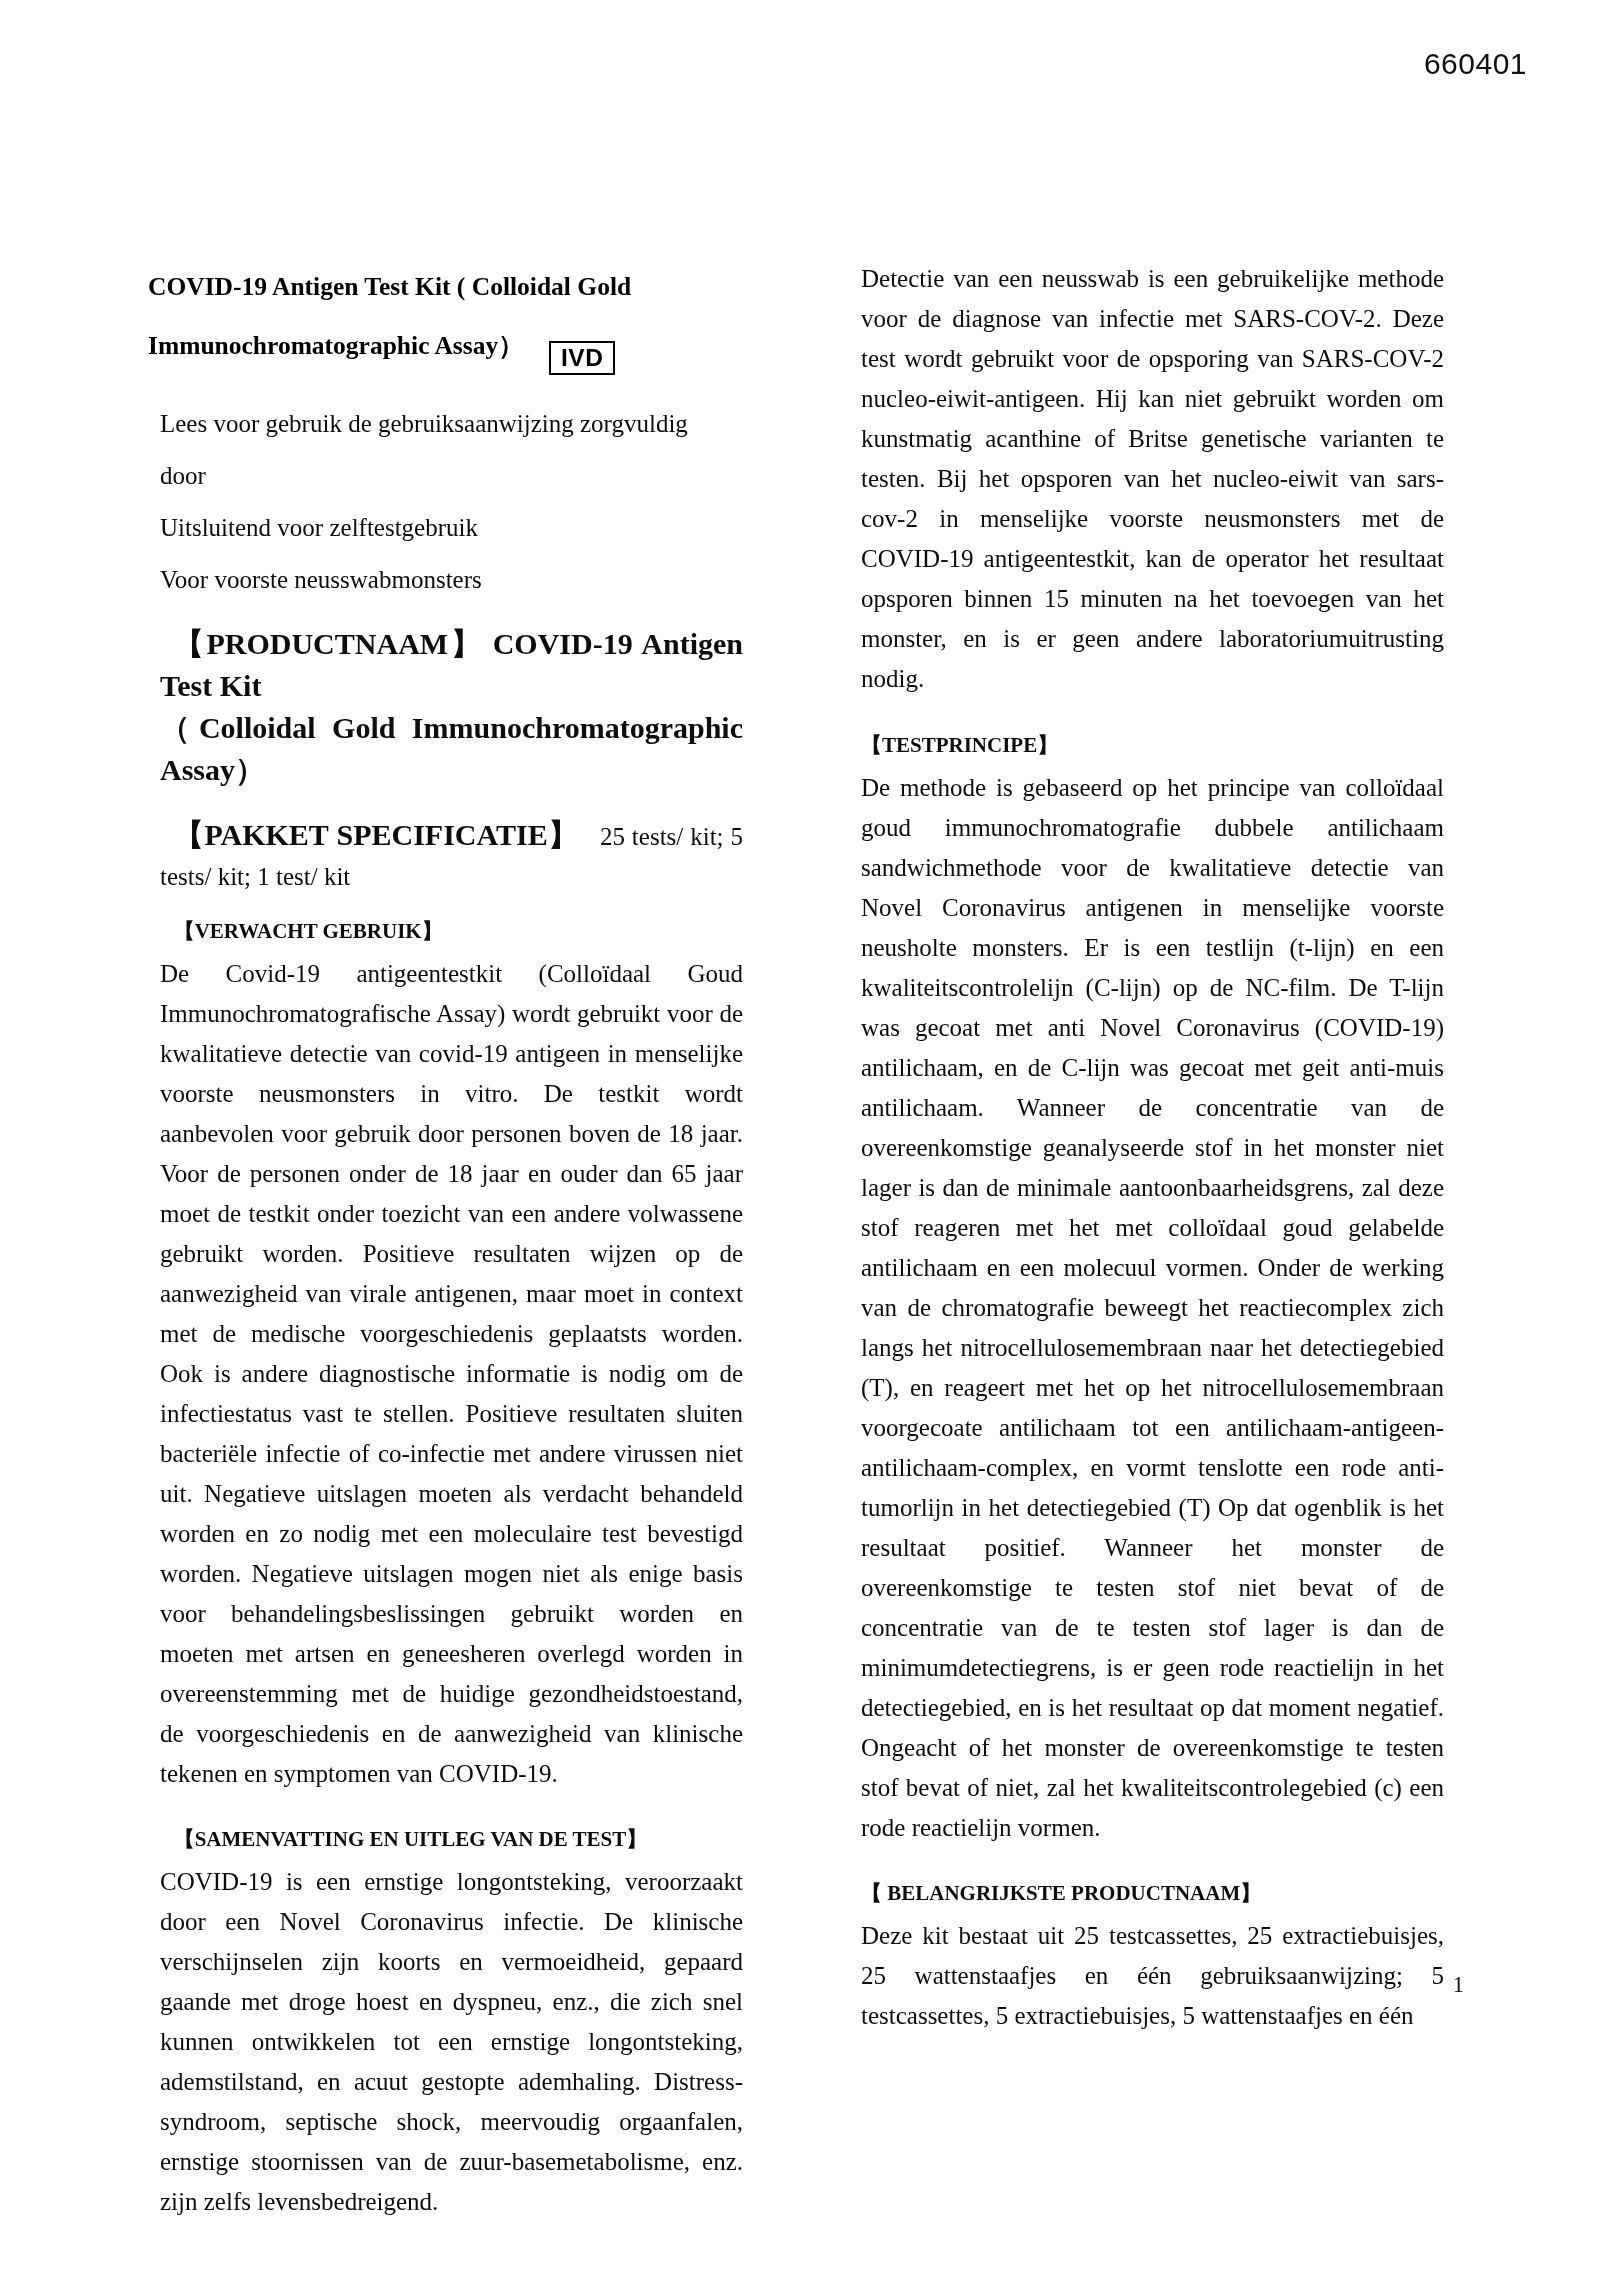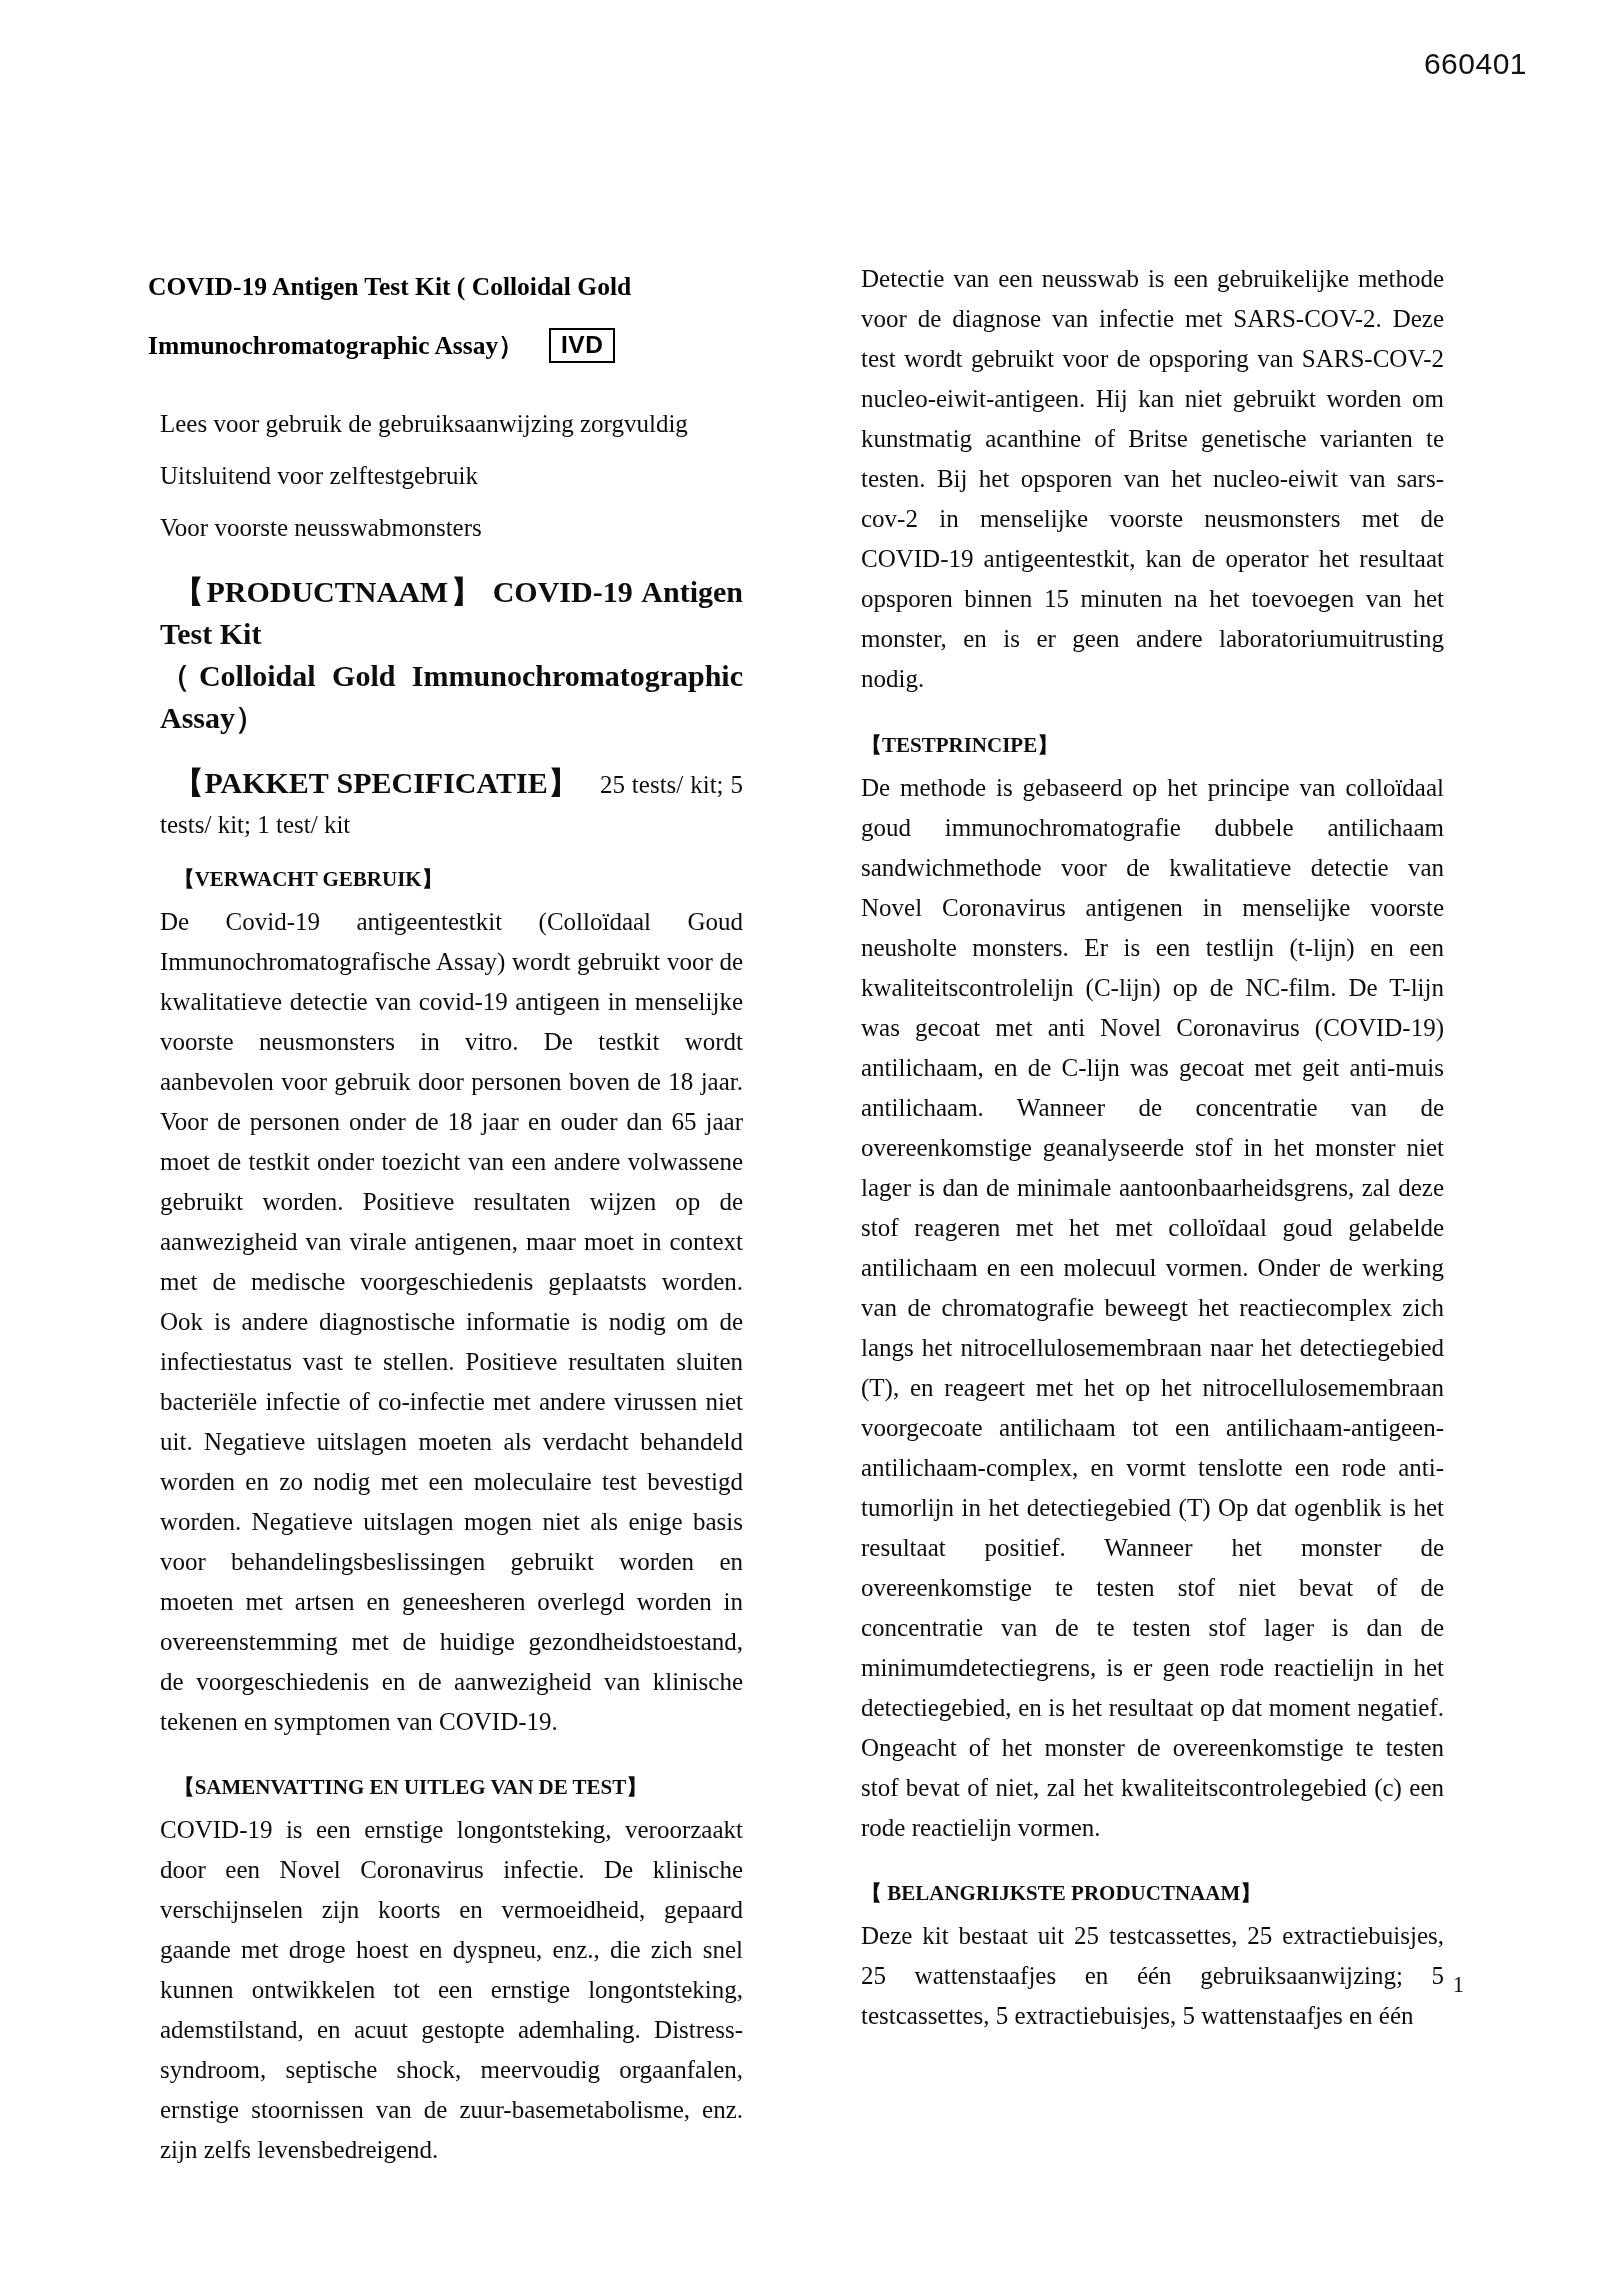--- a/index.html
+++ b/index.html
@@ -62,21 +62,21 @@
 
   .title {
     font-weight: bold;
     font-size: 25.5px;
     line-height: 59px;
     text-align: justify;
     margin: 0 0 5.9px 0;
   }
   .title .line2 {
     display: flex;
-    align-items: center;
+    align-items: flex-end;
     gap: 25.5px;
   }
   .ivd-badge {
     display: inline-flex;
     align-items: center;
     justify-content: center;
     border: 2.9px solid #000;
     padding: 1px 9.8px 2px 9.8px;
     font-family: "Liberation Sans", "DejaVu Sans", sans-serif;
     font-weight: bold;
@@ -135,20 +135,21 @@
       <div class="title">
         <div>COVID-19  Antigen  Test  Kit  ( Colloidal  Gold</div>
         <div class="line2">
           <span>Immunochromatographic Assay）</span>
           <span class="ivd-badge">IVD</span>
         </div>
       </div>
 
       <div class="lede">
         <p class="just">Lees voor gebruik de gebruiksaanwijzing zorgvuldig</p>
+        <p class="plain">door</p>
         <p class="plain">Uitsluitend voor zelftestgebruik</p>
         <p class="plain">Voor voorste neusswabmonsters</p>
       </div>
 
       <p class="head-inline">
         <b>【PRODUCTNAAM】</b>
         <b>COVID-19 Antigen Test Kit</b><br>
         <b>（Colloidal Gold Immunochromatographic Assay）</b>
       </p>
 

